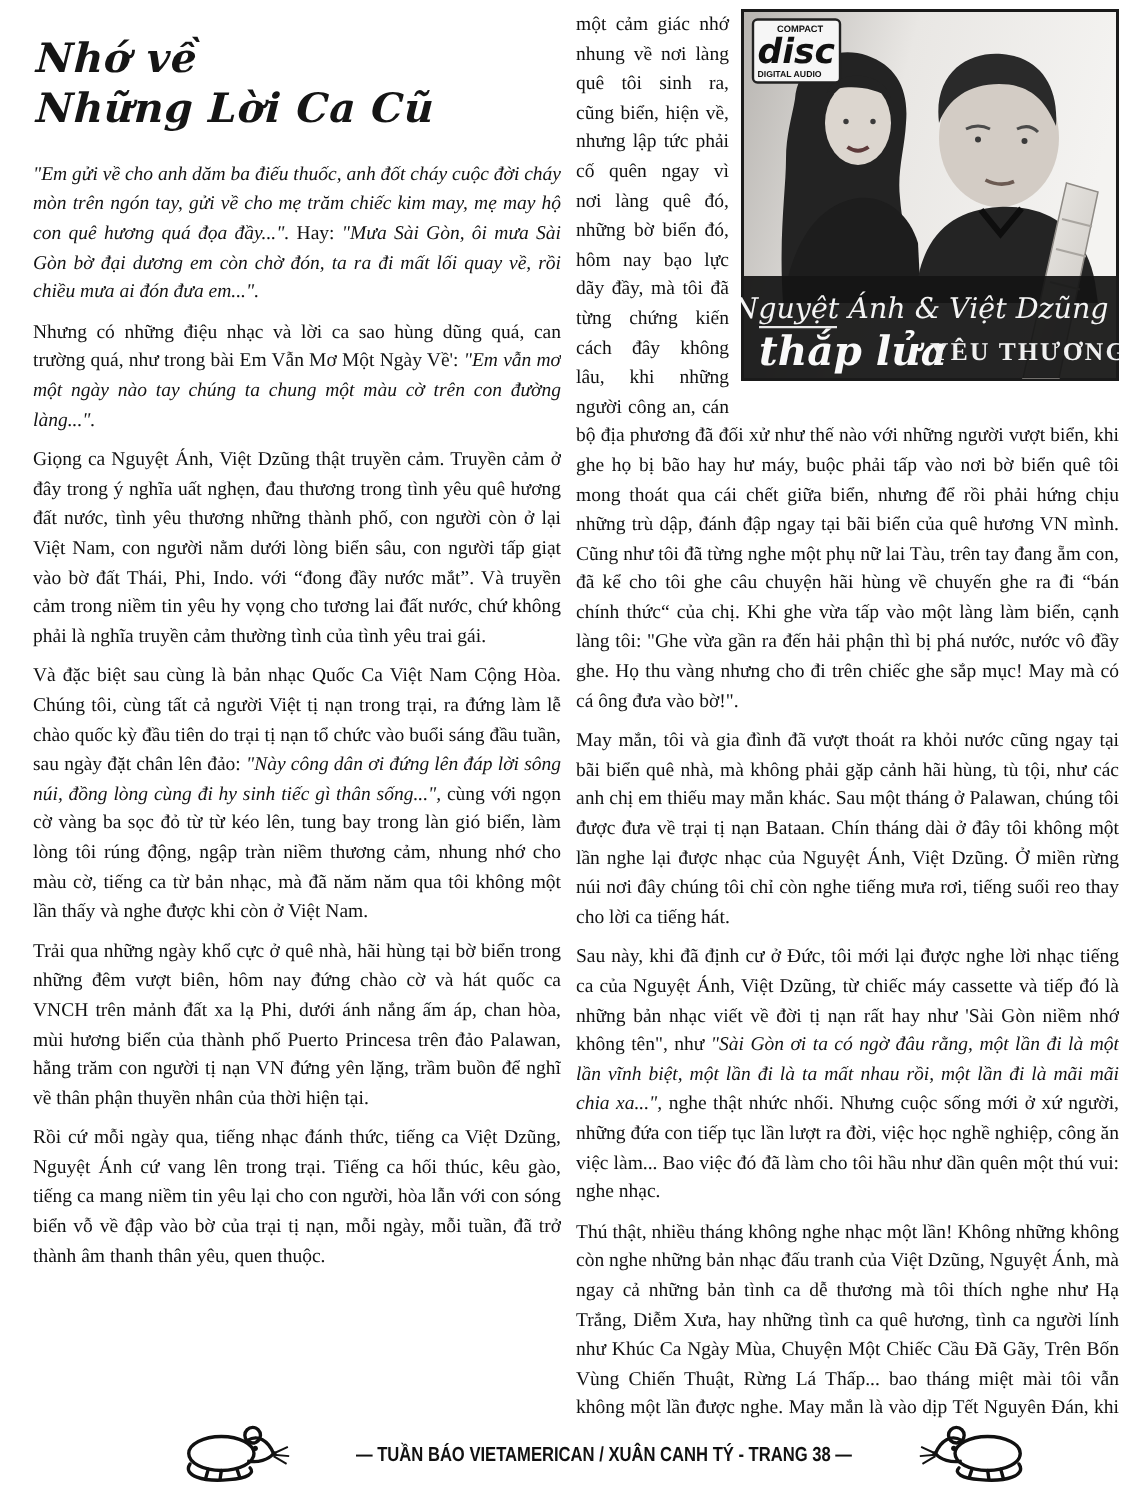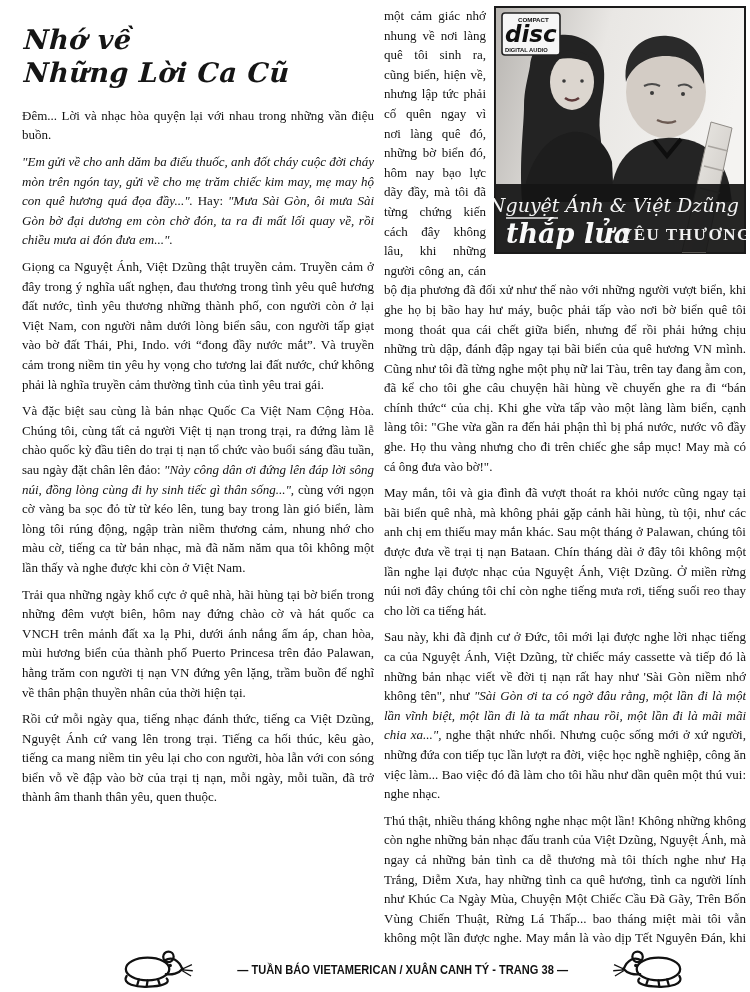--- a/index.html
+++ b/index.html
@@ -49,22 +49,22 @@
 </head>
 <body>
 
 <div class="page">
 
   <div class="col col-left">
     <h1 class="title">
       <span class="t-line">Nhớ về</span>
       <span class="t-line">Những Lời Ca Cũ</span>
     </h1>
-    <p class="para"><span>Đêm... Lời và nhạc hòa quyện lại với nhau trong những vần điệu buồn.</span></p>
     <p class="para"><span class="it">"Em gửi về cho anh dăm ba điếu thuốc, anh đốt cháy cuộc đời cháy mòn trên ngón tay, gửi về cho mẹ trăm chiếc kim may, mẹ may hộ con quê hương quá đọa đầy...". </span><span>Hay: </span><span class="it">"Mưa Sài Gòn, ôi mưa Sài Gòn bờ đại dương em còn chờ đón, ta ra đi mất lối quay về, rồi chiều mưa ai đón đưa em...".</span></p>
+    <p class="para"><span>Nhưng có những điệu nhạc và lời ca sao hùng dũng quá, can trường quá, như trong bài Em Vẫn Mơ Một Ngày Về': </span><span class="it">"Em vẫn mơ một ngày nào tay chúng ta chung một màu cờ trên con đường làng...".</span></p>
     <p class="para"><span>Giọng ca Nguyệt Ánh, Việt Dzũng thật truyền cảm. Truyền cảm ở đây trong ý nghĩa uất nghẹn, đau thương trong tình yêu quê hương đất nước, tình yêu thương những thành phố, con người còn ở lại Việt Nam, con người nằm dưới lòng biển sâu, con người tấp giạt vào bờ đất Thái, Phi, Indo. với “đong đầy nước mắt”. Và truyền cảm trong niềm tin yêu hy vọng cho tương lai đất nước, chứ không phải là nghĩa truyền cảm thường tình của tình yêu trai gái.</span></p>
     <p class="para"><span>Và đặc biệt sau cùng là bản nhạc Quốc Ca Việt Nam Cộng Hòa. Chúng tôi, cùng tất cả người Việt tị nạn trong trại, ra đứng làm lễ chào quốc kỳ đầu tiên do trại tị nạn tổ chức vào buổi sáng đầu tuần, sau ngày đặt chân lên đảo: </span><span class="it">"Này công dân ơi đứng lên đáp lời sông núi, đồng lòng cùng đi hy sinh tiếc gì thân sống...", </span><span>cùng với ngọn cờ vàng ba sọc đỏ từ từ kéo lên, tung bay trong làn gió biển, làm lòng tôi rúng động, ngập tràn niềm thương cảm, nhung nhớ cho màu cờ, tiếng ca từ bản nhạc, mà đã năm năm qua tôi không một lần thấy và nghe được khi còn ở Việt Nam.</span></p>
     <p class="para"><span>Trải qua những ngày khổ cực ở quê nhà, hãi hùng tại bờ biển trong những đêm vượt biên, hôm nay đứng chào cờ và hát quốc ca VNCH trên mảnh đất xa lạ Phi, dưới ánh nắng ấm áp, chan hòa, mùi hương biển của thành phố Puerto Princesa trên đảo Palawan, hằng trăm con người tị nạn VN đứng yên lặng, trầm buồn để nghĩ về thân phận thuyền nhân của thời hiện tại.</span></p>
     <p class="para"><span>Rồi cứ mỗi ngày qua, tiếng nhạc đánh thức, tiếng ca Việt Dzũng, Nguyệt Ánh cứ vang lên trong trại. Tiếng ca hối thúc, kêu gào, tiếng ca mang niềm tin yêu lại cho con người, hòa lẫn với con sóng biển vỗ về đập vào bờ của trại tị nạn, mỗi ngày, mỗi tuần, đã trở thành âm thanh thân yêu, quen thuộc.</span></p>
 
   </div>
 
   <div class="col col-right">
 
     <div class="album">

